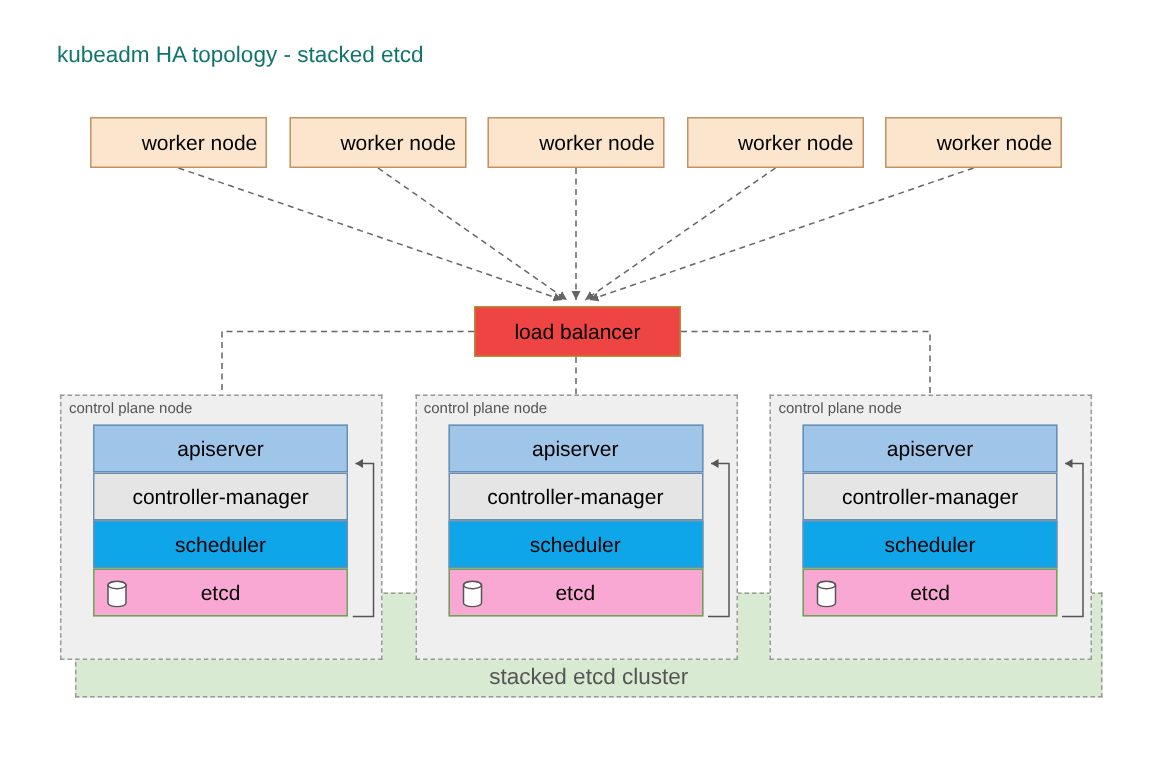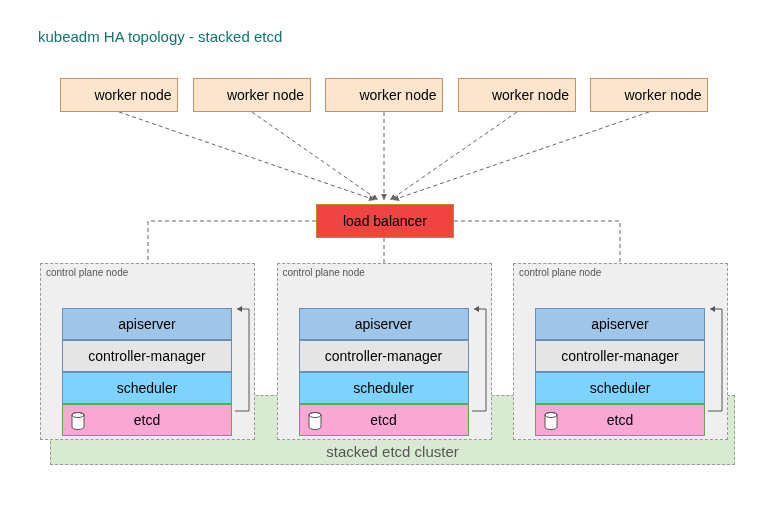--- a/index.html
+++ b/index.html
@@ -95,36 +95,36 @@
     .cp-label {
       font-size: 10px;
       color: #555;
       position: absolute;
       top: 12px;
       left: 6px;
       text-align: right;
     }
     .cp-stack {
       position: absolute;
-      top: 53px;
+      top: 28px;
       left: 22px;
       width: 170px;
     }
     .cp-box {
       height: 32px;
       border: 1px solid #6a8fb3;
       display: flex;
       align-items: center;
       justify-content: center;
       font-size: 14px;
       margin-bottom: 0;
     }
     .api { background: #9fc5e8; }
     .cm  { background: #e5e5e5; }
-    .sch { background: #7dd3fc; }
+    .sch { background: #0ea5e9; }
     .etcd {
       background: #f9a8d4;
       border: 1px solid #6aa84f;
       position: relative;
     }
     .db-icon {
       position: absolute;
       left: 8px;
       top: 7px;
       width: 14px;

